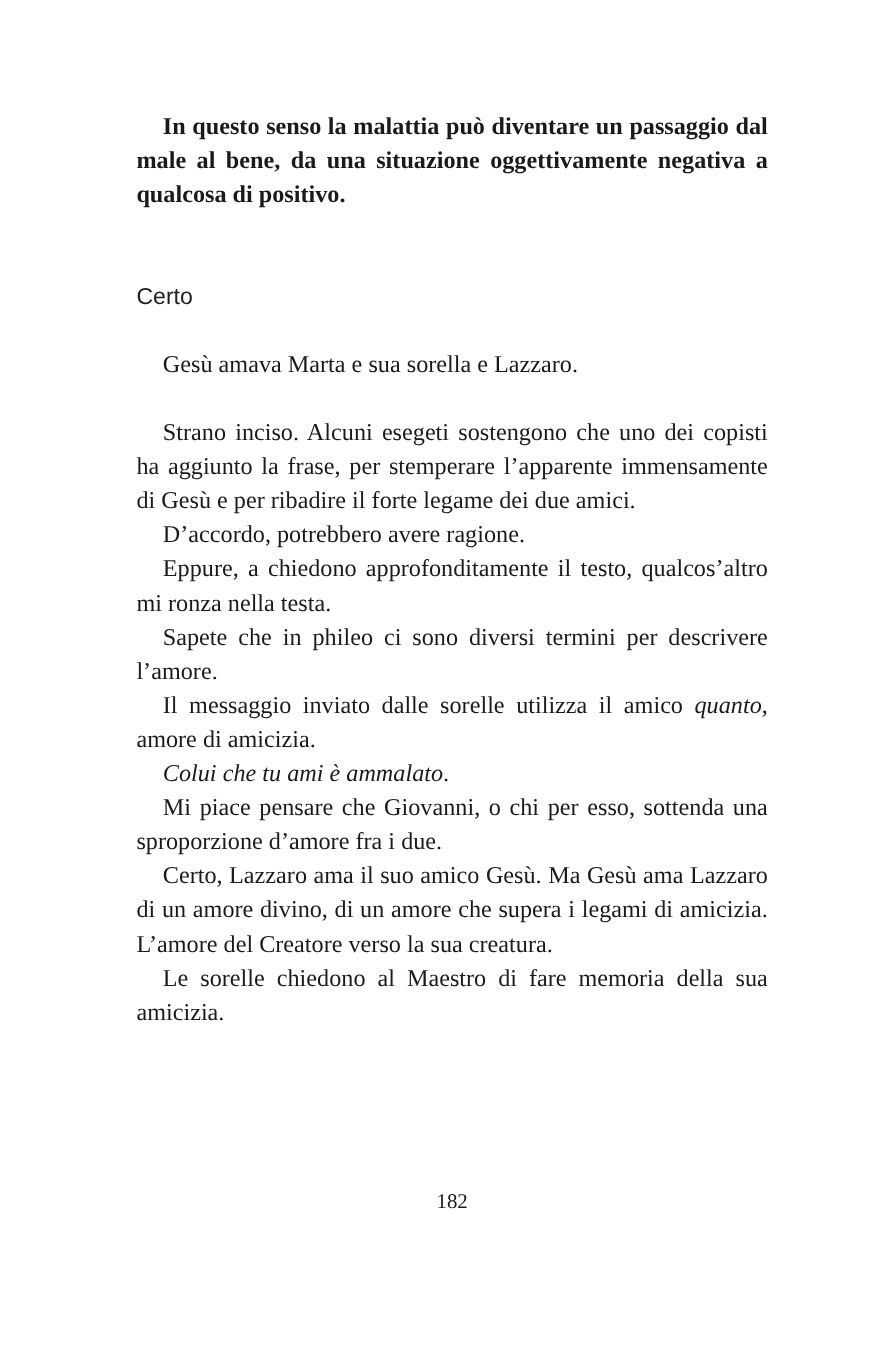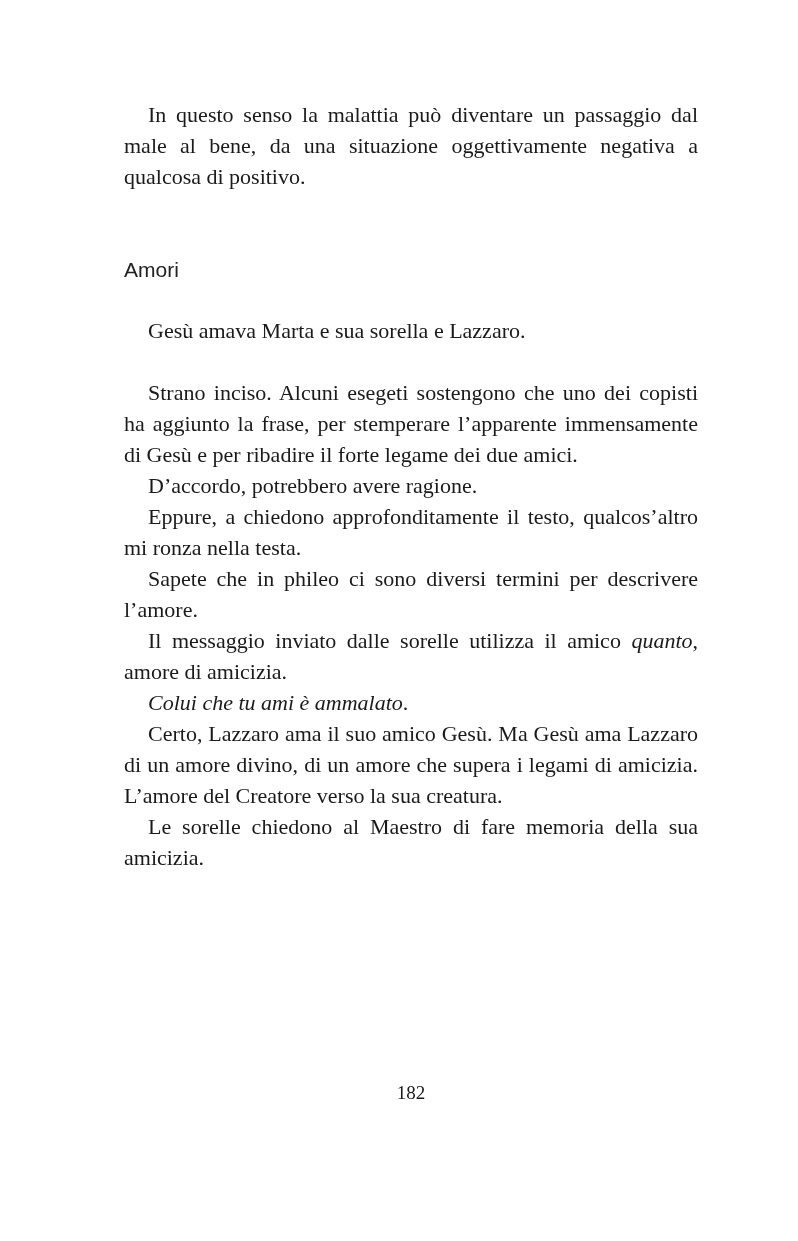--- a/index.html
+++ b/index.html
@@ -34,20 +34,21 @@
       font-size: 21px;
       font-weight: normal;
       color: #222222;
       margin: 0;
       line-height: 31px;
     }
     .italic {
     }
     .intro-block {
       margin-bottom: 62px;
+      font-weight: bold;
     }
     .heading-block {
       margin-bottom: 30px;
     }
     .epigraph {
       margin-bottom: 31px;
     }
     .page-number {
       position: absolute;
       top: 1082px;
@@ -62,30 +63,31 @@
 </head>
 <body>
 
 <div class="page">
 
   <div class="intro-block">
     <p class="para">In questo senso la malattia può diventare un passaggio dal male al bene, da una situazione oggettivamente negativa a qualcosa di positivo.</p>
   </div>
 
   <div class="heading-block">
-    <h2 class="heading">Amori</h2>
+    <h2 class="heading">Certo</h2>
   </div>
 
   <p class="para italic epigraph">Gesù amava Marta e sua sorella e Lazzaro.</p>
 
   <div>
     <p class="para">Strano inciso. Alcuni esegeti sostengono che uno dei copisti ha aggiunto la frase, per stemperare l’apparente immensamente di Gesù e per ribadire il forte legame dei due amici.</p>
     <p class="para">D’accordo, potrebbero avere ragione.</p>
     <p class="para">Eppure, a chiedono approfonditamente il testo, qualcos’altro mi ronza nella testa.</p>
     <p class="para">Sapete che in phileo ci sono diversi termini per descrivere l’amore.</p>
     <p class="para"><span>Il messaggio inviato dalle sorelle utilizza il amico </span><em>quanto</em><span>, amore di amicizia.</span></p>
     <p class="para"><em>Colui che tu ami è ammalato</em><span>.</span></p>
+    <p class="para">Mi piace pensare che Giovanni, o chi per esso, sottenda una sproporzione d’amore fra i due.</p>
     <p class="para">Certo, Lazzaro ama il suo amico Gesù. Ma Gesù ama Lazzaro di un amore divino, di un amore che supera i legami di amicizia. L’amore del Creatore verso la sua creatura.</p>
     <p class="para">Le sorelle chiedono al Maestro di fare memoria della sua amicizia.</p>
   </div>
 </div>
 
 <div class="page-number">182</div>
 
 </body></html>

